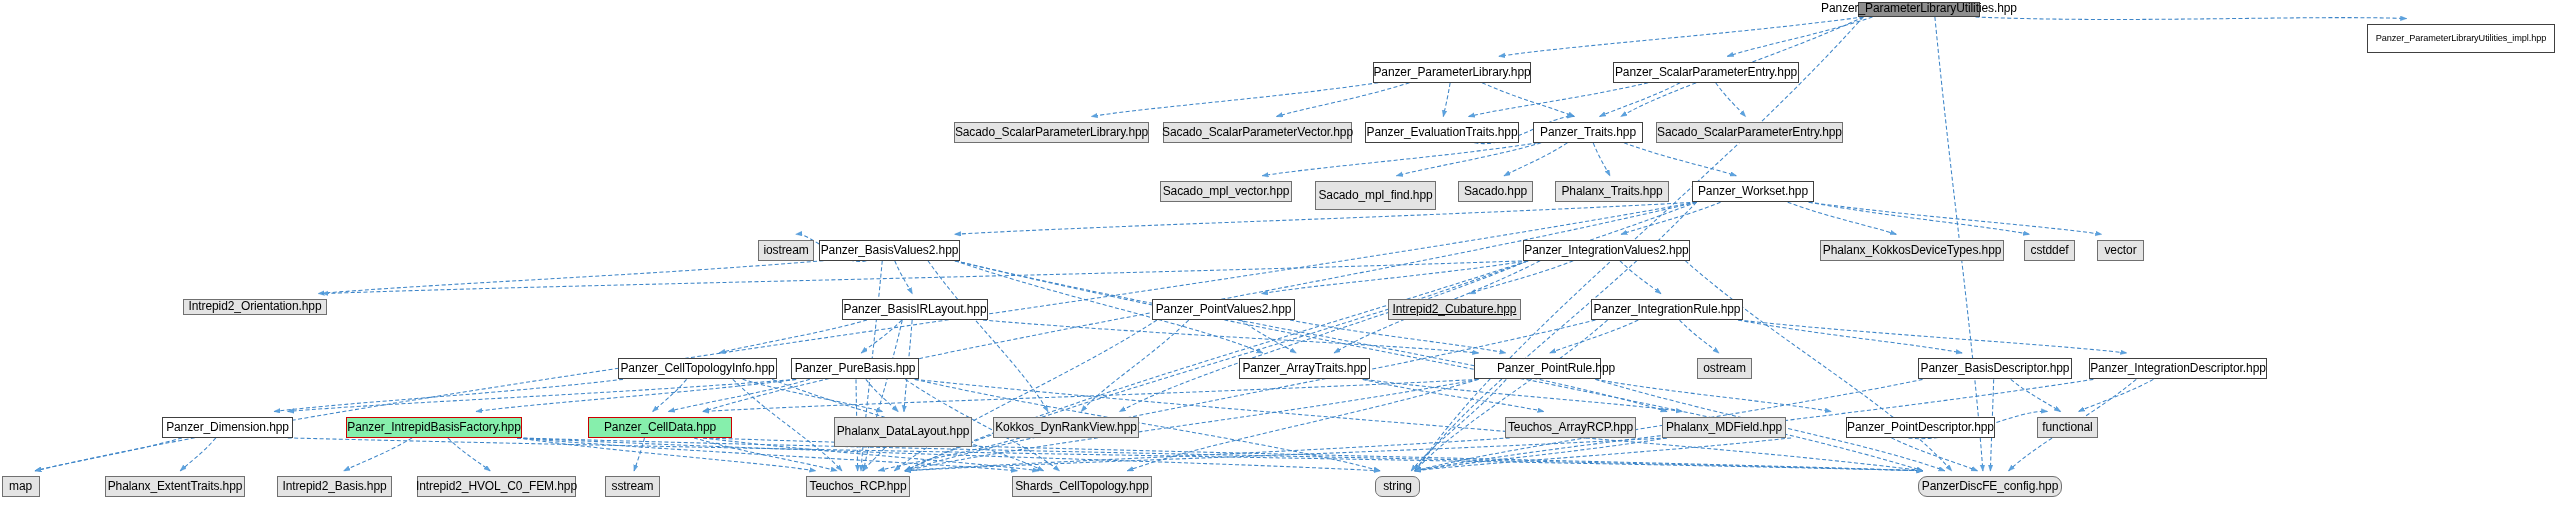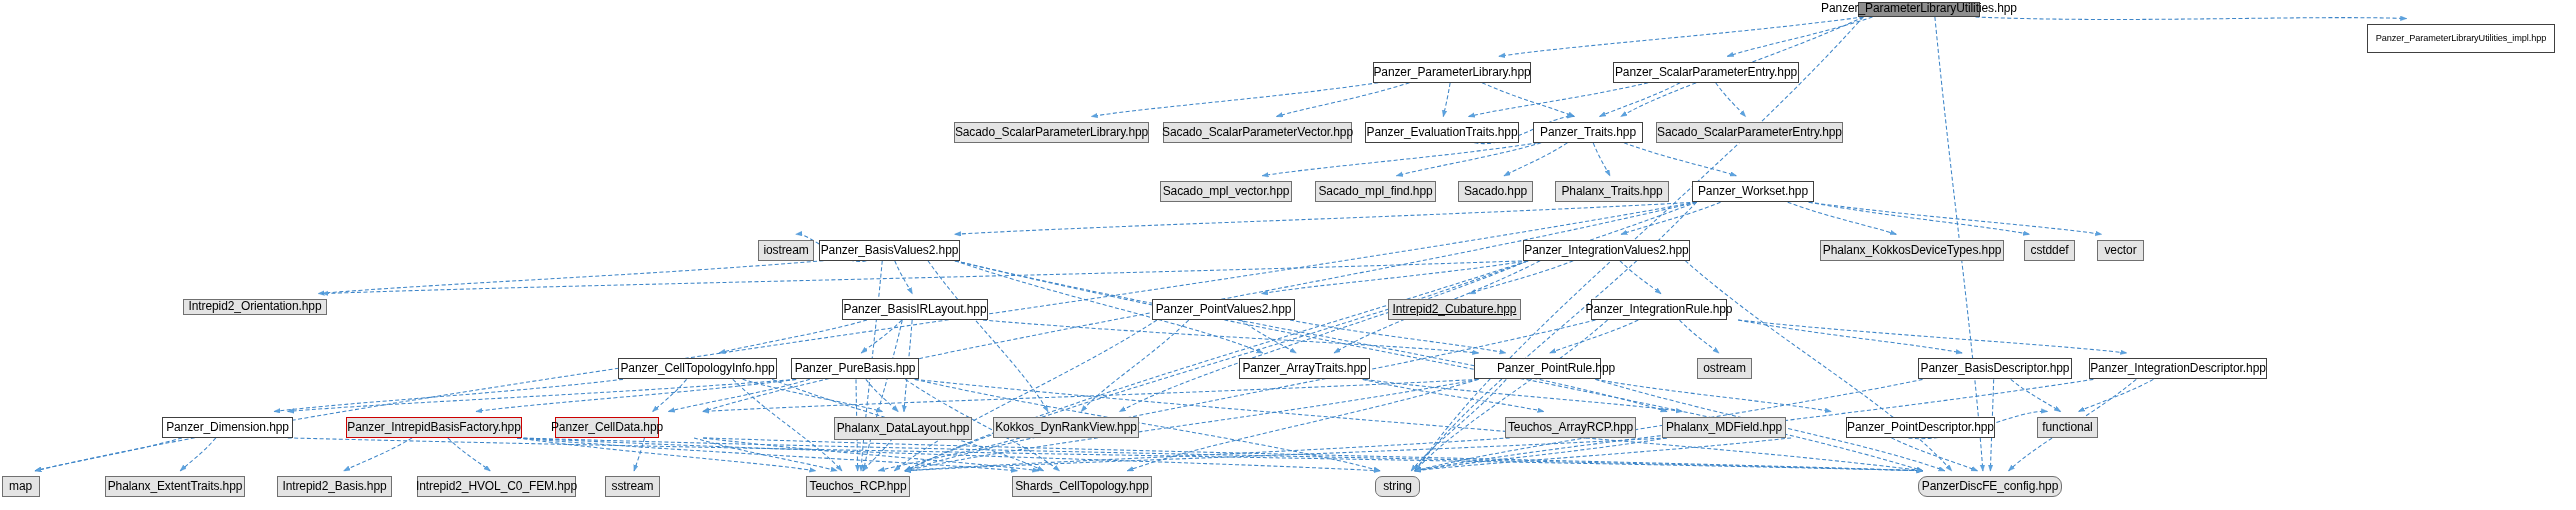--- a/index.html
+++ b/index.html
@@ -46,21 +46,21 @@
     background: #e4e4e4;
     border-color: #707070;
   }
   .node.root {
     background: #8e8e8e;
     border-color: #404040;
     color: #000000;
   }
   .node.hl {
     border: 1.6px solid #cc0000;
-    background: #e5e5e5;
+    background: #86efac;
   }
   .node.two-line {
     height: 29px;
     white-space: normal;
     line-height: 10.4px;
     font-size: 9.2px;
   }
 </style>
 </head>
 <body>
@@ -186,46 +186,46 @@
       <div class="node root" style="left: 1858px; top: 1.6px; width: 122px; height: 15.2px;">Panzer_ParameterLibraryUtilities.hpp</div>
       <div class="node two-line" style="left: 2367px; top: 24px; width: 188px; height: 29px;">Panzer_ParameterLibraryUtilities_impl.hpp</div>
       <div class="node" style="left: 1373px; top: 62px; width: 158px; height: 21px;">Panzer_ParameterLibrary.hpp</div>
       <div class="node" style="left: 1613px; top: 62px; width: 186px; height: 21px;">Panzer_ScalarParameterEntry.hpp</div>
       <div class="node sys" style="left: 954px; top: 122px; width: 195px; height: 21px;">Sacado_ScalarParameterLibrary.hpp</div>
       <div class="node sys" style="left: 1163px; top: 122px; width: 189px; height: 21px;">Sacado_ScalarParameterVector.hpp</div>
       <div class="node" style="left: 1365px; top: 122px; width: 154px; height: 21px;">Panzer_EvaluationTraits.hpp</div>
       <div class="node" style="left: 1533px; top: 122px; width: 110px; height: 21px;">Panzer_Traits.hpp</div>
       <div class="node sys" style="left: 1656px; top: 122px; width: 187px; height: 21px;">Sacado_ScalarParameterEntry.hpp</div>
       <div class="node sys" style="left: 1160px; top: 181px; width: 132px; height: 21px;">Sacado_mpl_vector.hpp</div>
-      <div class="node sys" style="left: 1315px; top: 181px; width: 121px; height: 21px;">Sacado_mpl_find.hpp</div>
+      <div class="node sys" style="left: 1315px; top: 181px; width: 121px; height: 29px;">Sacado_mpl_find.hpp</div>
       <div class="node sys" style="left: 1458px; top: 181px; width: 75px; height: 21px;">Sacado.hpp</div>
       <div class="node sys" style="left: 1555px; top: 181px; width: 114px; height: 21px;">Phalanx_Traits.hpp</div>
       <div class="node" style="left: 1692px; top: 181px; width: 122px; height: 21px;">Panzer_Workset.hpp</div>
       <div class="node sys" style="left: 758px; top: 240px; width: 56px; height: 21px;">iostream</div>
       <div class="node" style="left: 819px; top: 240px; width: 141px; height: 21px;">Panzer_BasisValues2.hpp</div>
       <div class="node" style="left: 1523px; top: 240px; width: 167px; height: 21px;">Panzer_IntegrationValues2.hpp</div>
       <div class="node sys" style="left: 1820px; top: 240px; width: 184px; height: 21px;">Phalanx_KokkosDeviceTypes.hpp</div>
       <div class="node sys" style="left: 2024px; top: 240px; width: 51px; height: 21px;">cstddef</div>
       <div class="node sys" style="left: 2097px; top: 240px; width: 47px; height: 21px;">vector</div>
       <div class="node sys" style="left: 183px; top: 299px; width: 144px; height: 16px;">Intrepid2_Orientation.hpp</div>
       <div class="node" style="left: 842px; top: 299px; width: 146px; height: 21px;">Panzer_BasisIRLayout.hpp</div>
       <div class="node" style="left: 1152px; top: 299px; width: 143px; height: 21px;">Panzer_PointValues2.hpp</div>
       <div class="node sys" style="left: 1388px; top: 299px; width: 133px; height: 21px; text-decoration: underline;">Intrepid2_Cubature.hpp</div>
-      <div class="node" style="left: 1591px; top: 299px; width: 136px; height: 21px;">Panzer_IntegrationRule.hpp</div>
+      <div class="node" style="left: 1591px; top: 299px; width: 152px; height: 21px;">Panzer_IntegrationRule.hpp</div>
       <div class="node" style="left: 618px; top: 358px; width: 159px; height: 21px;">Panzer_CellTopologyInfo.hpp</div>
       <div class="node" style="left: 791px; top: 358px; width: 128px; height: 21px;">Panzer_PureBasis.hpp</div>
       <div class="node" style="left: 1239px; top: 358px; width: 131px; height: 21px;">Panzer_ArrayTraits.hpp</div>
       <div class="node" style="left: 1474px; top: 358px; width: 127px; height: 21px; padding-left: 41px;">Panzer_PointRule.hpp</div>
       <div class="node sys" style="left: 1697px; top: 358px; width: 55px; height: 21px;">ostream</div>
       <div class="node" style="left: 1918px; top: 358px; width: 154px; height: 21px;">Panzer_BasisDescriptor.hpp</div>
       <div class="node" style="left: 2089px; top: 358px; width: 178px; height: 21px;">Panzer_IntegrationDescriptor.hpp</div>
       <div class="node" style="left: 162px; top: 417px; width: 131px; height: 21px;">Panzer_Dimension.hpp</div>
       <div class="node hl" style="left: 346px; top: 417px; width: 176px; height: 21px;">Panzer_IntrepidBasisFactory.hpp</div>
-      <div class="node hl" style="left: 555px; top: 417px; width: 104px; height: 21px;">Panzer_CellData.hpp</div>
-      <div class="node sys" style="left: 834px; top: 417px; width: 138px; height: 23px;">Phalanx_DataLayout.hpp</div>
+      <div class="node hl" style="left: 588px; top: 417px; width: 144px; height: 21px;">Panzer_CellData.hpp</div>
+      <div class="node sys" style="left: 834px; top: 417px; width: 138px; height: 30px;">Phalanx_DataLayout.hpp</div>
       <div class="node sys" style="left: 993px; top: 417px; width: 146px; height: 21px;">Kokkos_DynRankView.hpp</div>
       <div class="node sys" style="left: 1505px; top: 417px; width: 131px; height: 21px;">Teuchos_ArrayRCP.hpp</div>
       <div class="node sys" style="left: 1662px; top: 417px; width: 124px; height: 21px;">Phalanx_MDField.hpp</div>
       <div class="node" style="left: 1846px; top: 417px; width: 149px; height: 21px; text-align: right;">Panzer_PointDescriptor.hpp</div>
       <div class="node sys" style="left: 2037px; top: 417px; width: 61px; height: 21px;">functional</div>
       <div class="node sys" style="left: 1.6px; top: 476px; width: 38px; height: 21px;">map</div>
       <div class="node sys" style="left: 105px; top: 476px; width: 140px; height: 21px;">Phalanx_ExtentTraits.hpp</div>
       <div class="node sys" style="left: 277px; top: 476px; width: 115px; height: 21px;">Intrepid2_Basis.hpp</div>
       <div class="node sys" style="left: 417px; top: 476px; width: 159px; height: 21px;">Intrepid2_HVOL_C0_FEM.hpp</div>
       <div class="node sys" style="left: 605px; top: 476px; width: 55px; height: 21px;">sstream</div>

